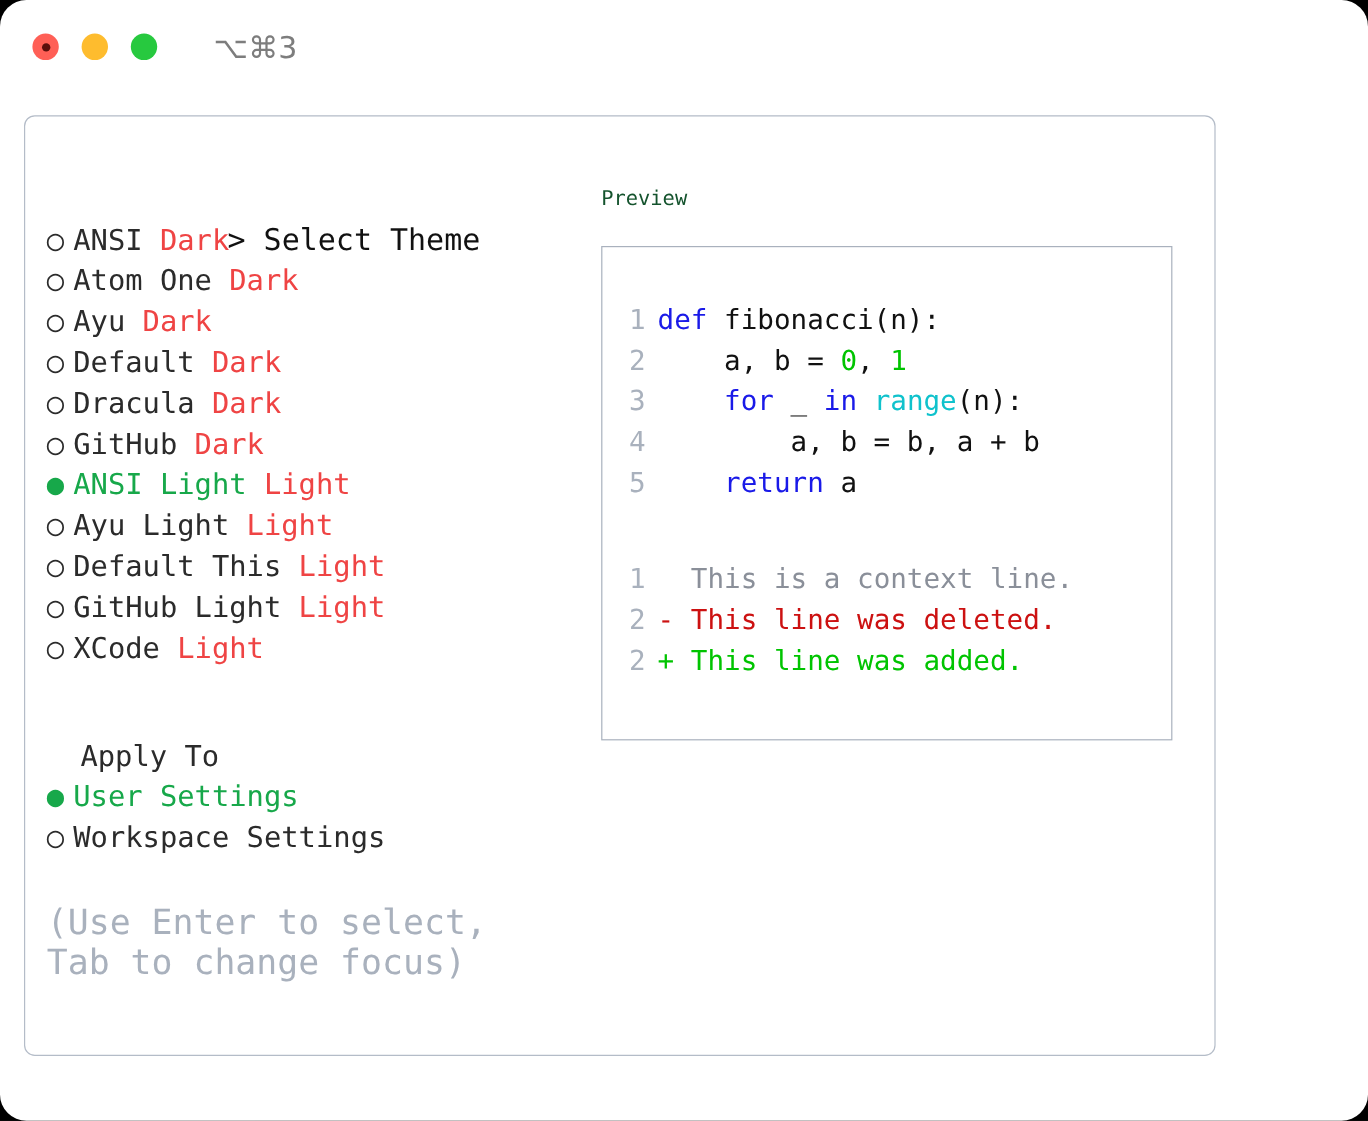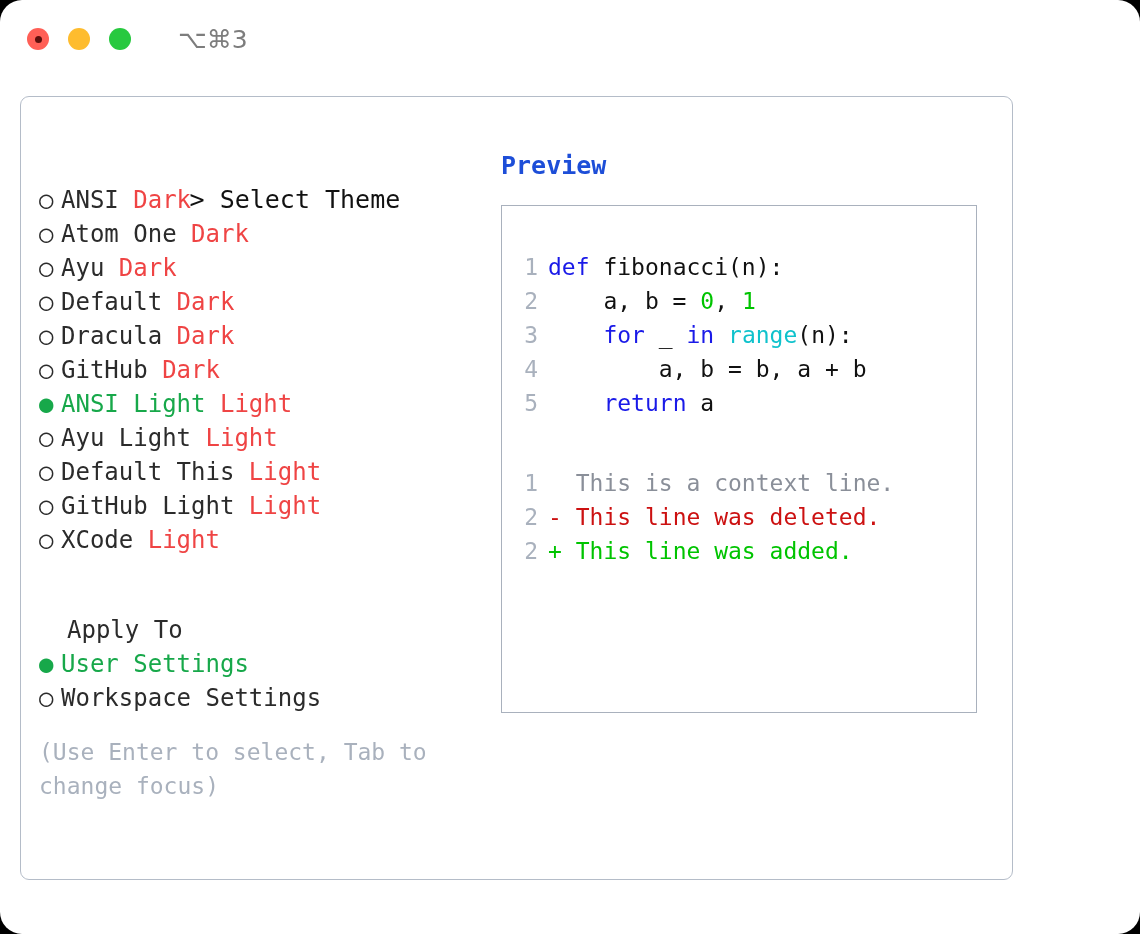--- a/index.html
+++ b/index.html
@@ -135,39 +135,39 @@
     font-size: 24px;
     color: #2b2b2b;
     line-height: 34px;
     height: 34px;
     padding-left: 28px;
     white-space: pre;
     margin-top: 22px;
   }
 
   .hint {
-    margin-top: 20px;
-    font-size: 23px;
+    margin-top: 36px;
+    font-size: 29px;
     line-height: 34px;
     color: #a9b1bd;
     width: 410px;
   }
 
   
   .preview-title {
-    font-size: 25px;
-    font-weight: bold;
-    color: #1d4ed8;
+    font-size: 17px;
+    font-weight: normal;
+    color: #14532d;
     line-height: 34px;
     height: 34px;
   }
   .preview-box {
     margin-top: 22px;
     width: 476px;
-    height: 508px;
+    height: 412px;
     border: 1.5px solid #a9b1bd;
     box-sizing: border-box;
     background: #ffffff;
     padding: 44px 0 0 14px;
   }
   .code-line {
     font-size: 23px;
     line-height: 34px;
     height: 34px;
     white-space: pre;

